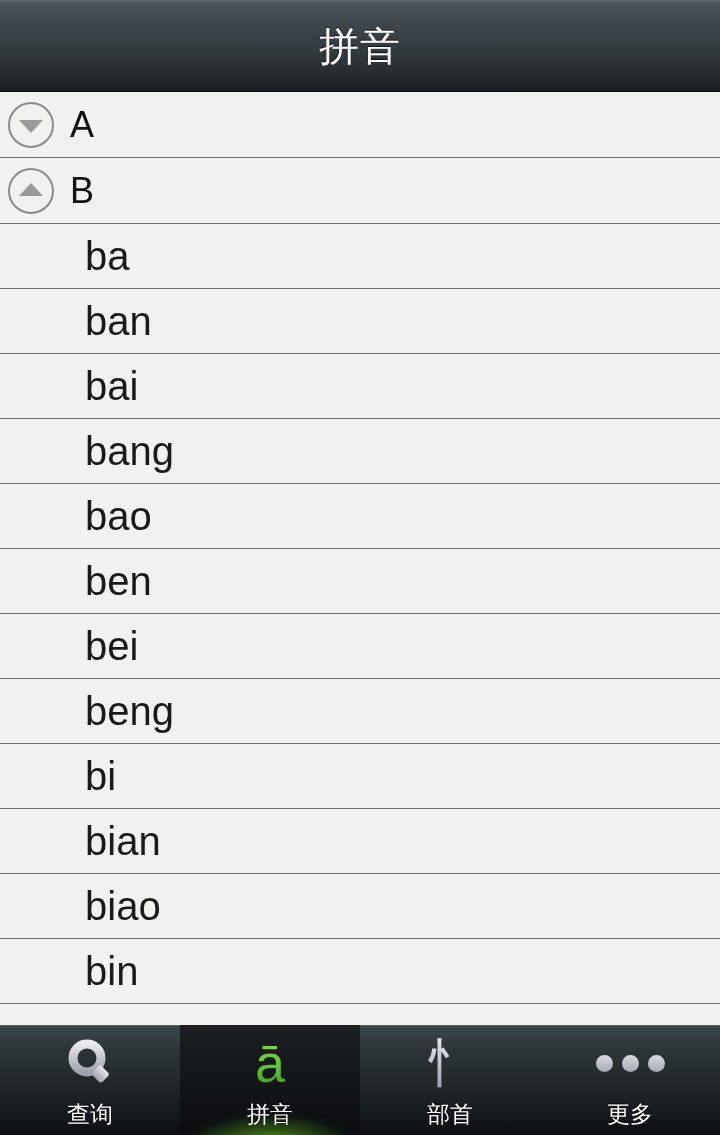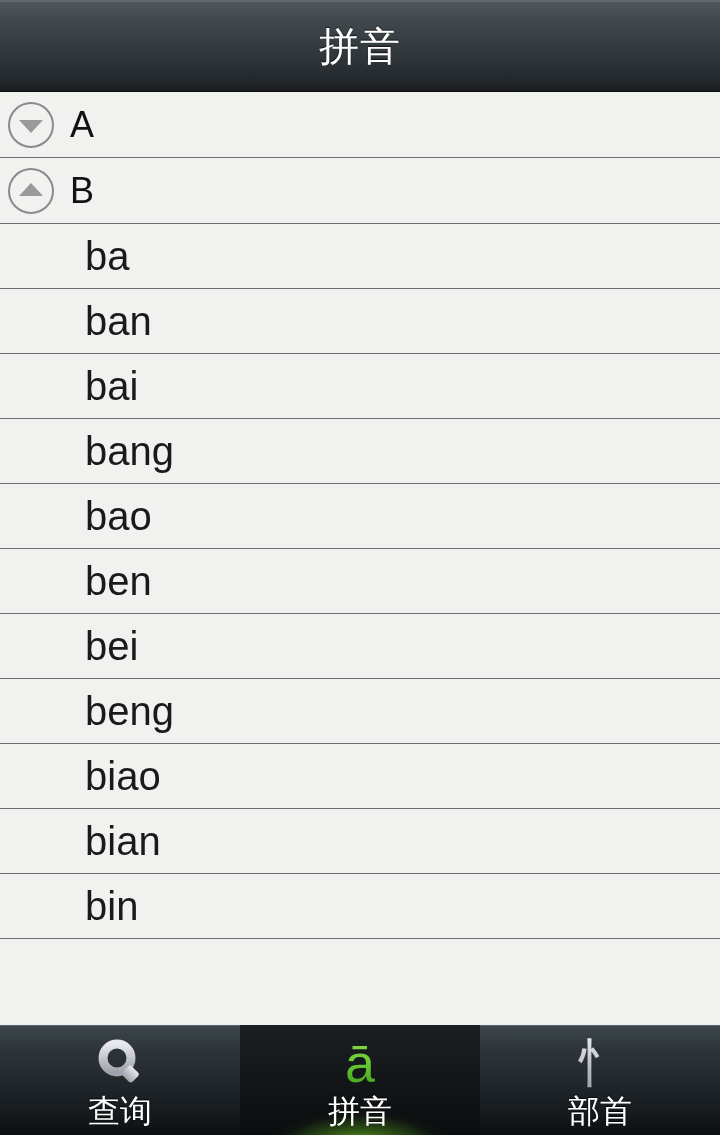--- a/index.html
+++ b/index.html
@@ -89,22 +89,22 @@
     background:
       radial-gradient(ellipse 120px 48px at 50% 112%, rgba(120,205,40,0.90) 0%, rgba(90,170,30,0.45) 38%, rgba(40,80,20,0.10) 68%, rgba(0,0,0,0) 80%),
       linear-gradient(to bottom,#1b1f22 0%,#121517 60%,#0a0c0e 100%);
   }
   .tab-icon {
     height:56px; width:100%;
     display:flex; align-items:center; justify-content:center;
     position:relative;
   }
   .tab-label {
-    font-size:32px; color:#ffffff; line-height:1;
-    margin-top:4px;
+    font-size:23px; color:#ffffff; line-height:1;
+    margin-top:12px;
     text-shadow:0 -1px 1px rgba(0,0,0,0.8);
     position:relative; z-index:3;
   }
   .tab.active .tab-label { color:#ffffff; }
 
   
   .glyph-gray {
     font-size:52px; line-height:1;
     background:linear-gradient(to bottom,#e8e9ee 0%,#c6c8d0 45%,#9ea1ab 100%);
     -webkit-background-clip:text; background-clip:text;
@@ -165,24 +165,27 @@
     <div class="row">
         <span class="item-label">ben</span>
       </div>
     <div class="row">
         <span class="item-label">bei</span>
       </div>
     <div class="row">
         <span class="item-label">beng</span>
       </div>
     <div class="row">
+        <span class="item-label">bi</span>
+      </div>
+    <div class="row">
+        <span class="item-label">bian</span>
+      </div>
+    <div class="row">
         <span class="item-label">biao</span>
-      </div>
-    <div class="row">
-        <span class="item-label">bian</span>
       </div>
     <div class="row">
         <span class="item-label">bin</span>
       </div>
   </div>
 
   <div class="tabbar">
 
     <div class="tab">
       <div class="tab-icon">
@@ -208,15 +211,25 @@
     </div>
 
     <div class="tab">
       <div class="tab-icon">
         <span class="glyph-gray">忄</span>
       </div>
       <span class="tab-label">部首</span>
     </div>
 
 
+    <div class="tab">
+      <div class="tab-icon">
+        <span class="dots">
+          <span class="dot"></span>
+          <span class="dot"></span>
+          <span class="dot"></span>
+        </span>
+      </div>
+      <span class="tab-label">更多</span>
+    </div>
 
   </div>
 </div>
 
 </body></html>

